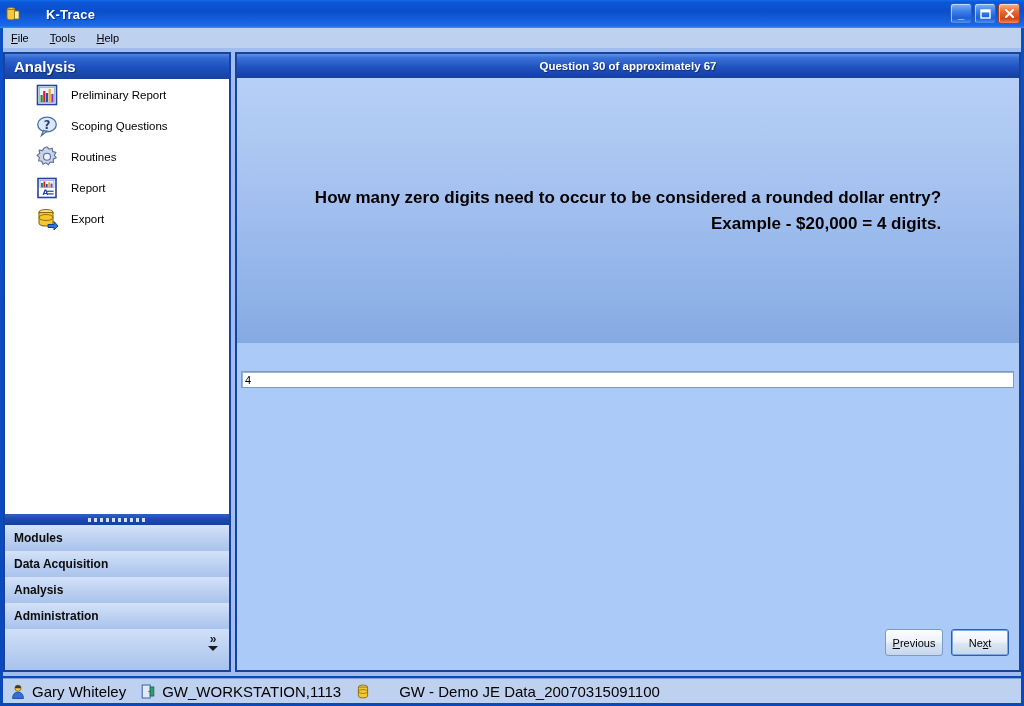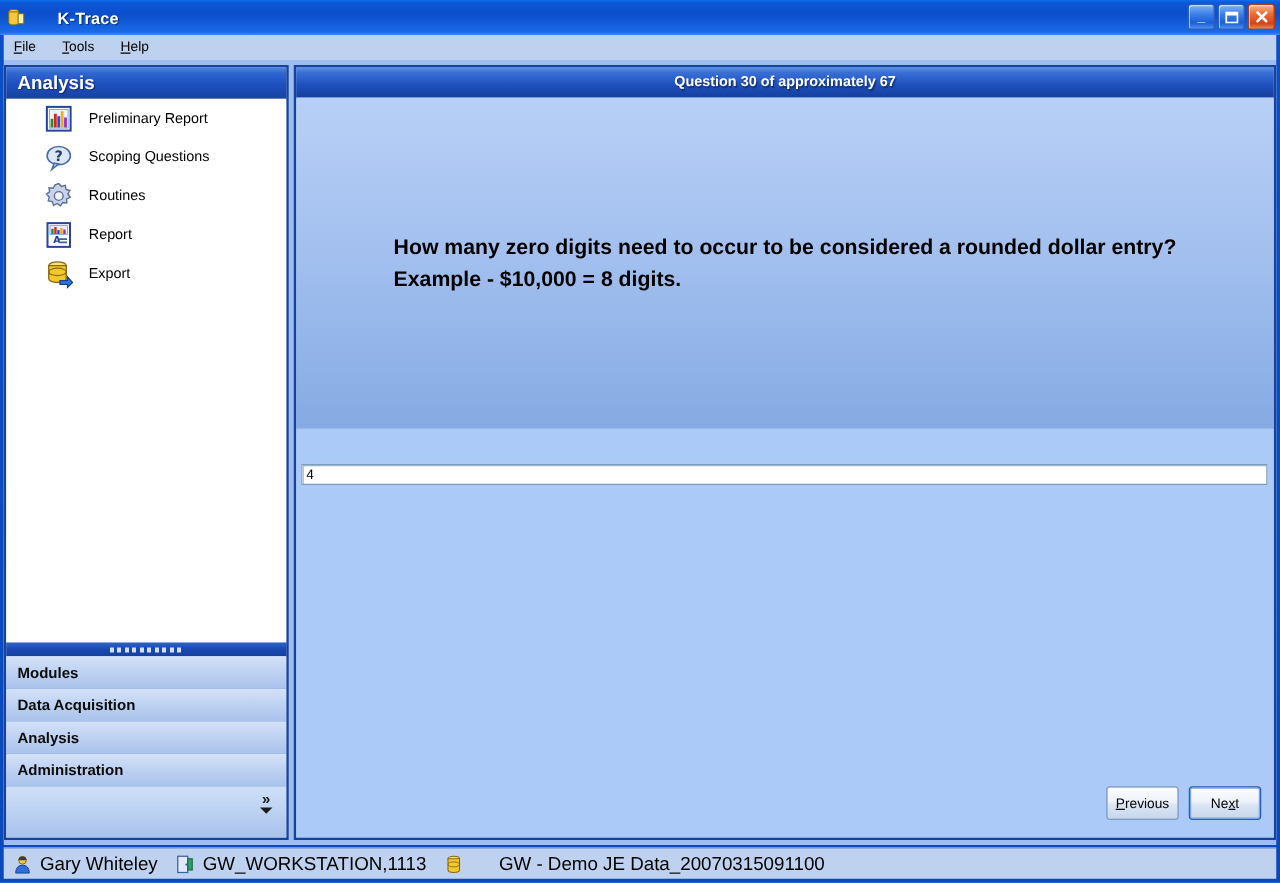--- a/index.html
+++ b/index.html
@@ -131,21 +131,21 @@
   #qheader span{
     color:#fff;font-size:11.5px;font-weight:bold;
     text-shadow:1px 1px 1px rgba(0,0,0,.4);
   }
   #qbody{
     position:absolute;left:0;top:24px;width:782px;height:265px;
     background:linear-gradient(180deg,#b7d0f6 0%,#a6c2f0 40%,#8fb2e8 82%,#86a9e2 100%);
     display:flex;align-items:center;justify-content:center;
   }
   #qtext{
-    text-align:left;color:#000;font-size:17px;font-weight:bold;
+    text-align:right;color:#000;font-size:17px;font-weight:bold;
     line-height:26px;padding:0 24px;
   }
   #qtext .l2{display:block;}
 
   #answerwrap{
     position:absolute;left:0;top:289px;width:782px;height:327px;
     background:#accaf8;
   }
   #answerinput{
     position:absolute;left:4px;top:28px;width:773px;height:17px;
@@ -332,21 +332,21 @@
 
     <div id="content">
 
       <div id="qheader">
         <span>Question 30 of approximately 67</span>
       </div>
 
       <div id="qbody">
         <div id="qtext">
           <span>How many zero digits need to occur to be considered a rounded dollar entry?</span>
-          <span class="l2">Example - $10,000 = 8 digits.</span>
+          <span class="l2">Example - $20,000 = 4 digits.</span>
         </div>
       </div>
 
       <div id="answerwrap">
         <input id="answerinput" type="text" value="4" style="">
         <div id="btnrow">
           <div class="xbtn">
               <u>P</u>
               <span>revious</span>
             </div>

